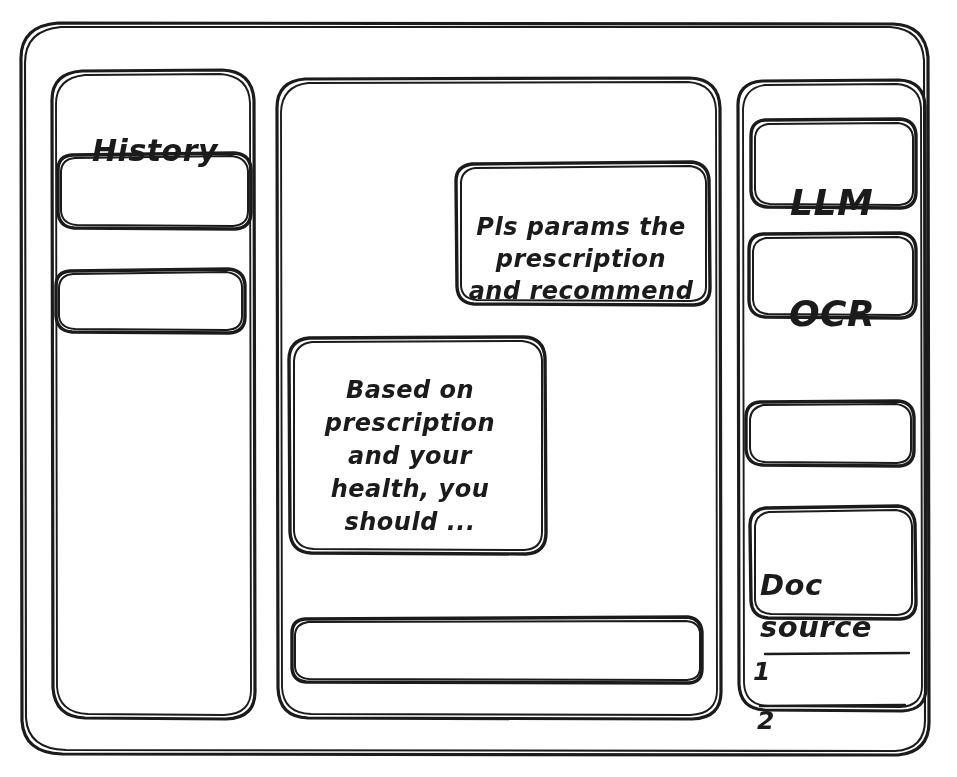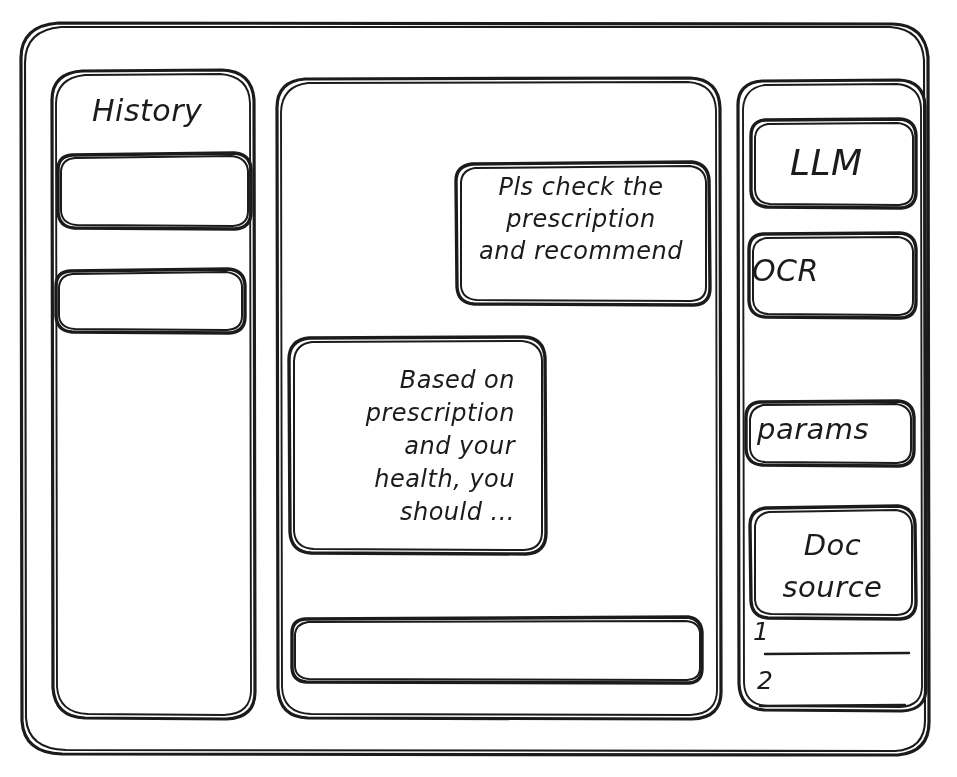--- a/index.html
+++ b/index.html
@@ -39,63 +39,64 @@
     font-family: "DejaVu Sans", sans-serif;
     font-weight: 400;
     white-space: pre;
     line-height: 1.0;
     letter-spacing: 0.5px;
   }
 
   .hand {
     font-family: "DejaVu Sans", sans-serif;
     font-style: italic;
-    font-weight: 400;
+    font-weight: 700;
+    margin-top: 40px;
   }
 
   
   .t-history {
     left: 92px; top: 96px;
     font-size: 30px;
   }
   .t-agent-title {
     left: 360px; top: 100px;
     font-size: 31px;
   }
   .t-user-msg {
     left: 466px; top: 172px;
     font-size: 24px;
     line-height: 1.33;
     text-align: center;
     width: 230px;
   }
   .t-assistant-msg {
-    left: 305px; top: 364px;
+    left: 305px; top: 334px;
     font-size: 24px;
     line-height: 1.37;
-    text-align: right;
+    text-align: center;
     width: 210px;
   }
   .t-llm {
     left: 790px; top: 145px;
     font-size: 36px;
   }
   .t-ocr {
-    left: 752px; top: 256px;
-    font-size: 30px;
+    left: 789px; top: 256px;
+    font-size: 36px;
   }
   .t-params {
     left: 757px; top: 415px;
     font-size: 29px;
   }
   .t-docsource {
     left: 760px; top: 524px;
     font-size: 29px;
     line-height: 1.45;
-    text-align: center;
+    text-align: left;
     width: 145px;
   }
   .t-num1 {
     left: 753px; top: 619px;
     font-size: 25px;
   }
   .t-num2 {
     left: 757px; top: 668px;
     font-size: 25px;
   }
@@ -180,35 +181,34 @@
 
     <g>
       <path class="sk" stroke-width="2.4" d="M765,654 L909,653"></path>
       <path class="sk" stroke-width="2.4" d="M760,706 L905,705"></path>
     </g>
   </svg>
 
   <div class="txt hand t-history">History</div>
 
 
-  <div class="txt hand t-user-msg">Pls check the
+  <div class="txt hand t-user-msg">Pls params the
 prescription
 and recommend</div>
 
   <div class="txt hand t-assistant-msg">Based on
 prescription
 and your
 health, you
 should ...</div>
 
   <div class="txt hand t-llm">LLM</div>
 
   <div class="txt hand t-ocr">OCR</div>
 
-  <div class="txt hand t-params">params</div>
 
   <div class="txt hand t-docsource">Doc
 source</div>
 
   <div class="txt hand t-num1">1</div>
 
   <div class="txt hand t-num2">2</div>
 
   <div class="hit" style="left:52px;  top:70px;  width:204px; height:650px;"></div>
 

